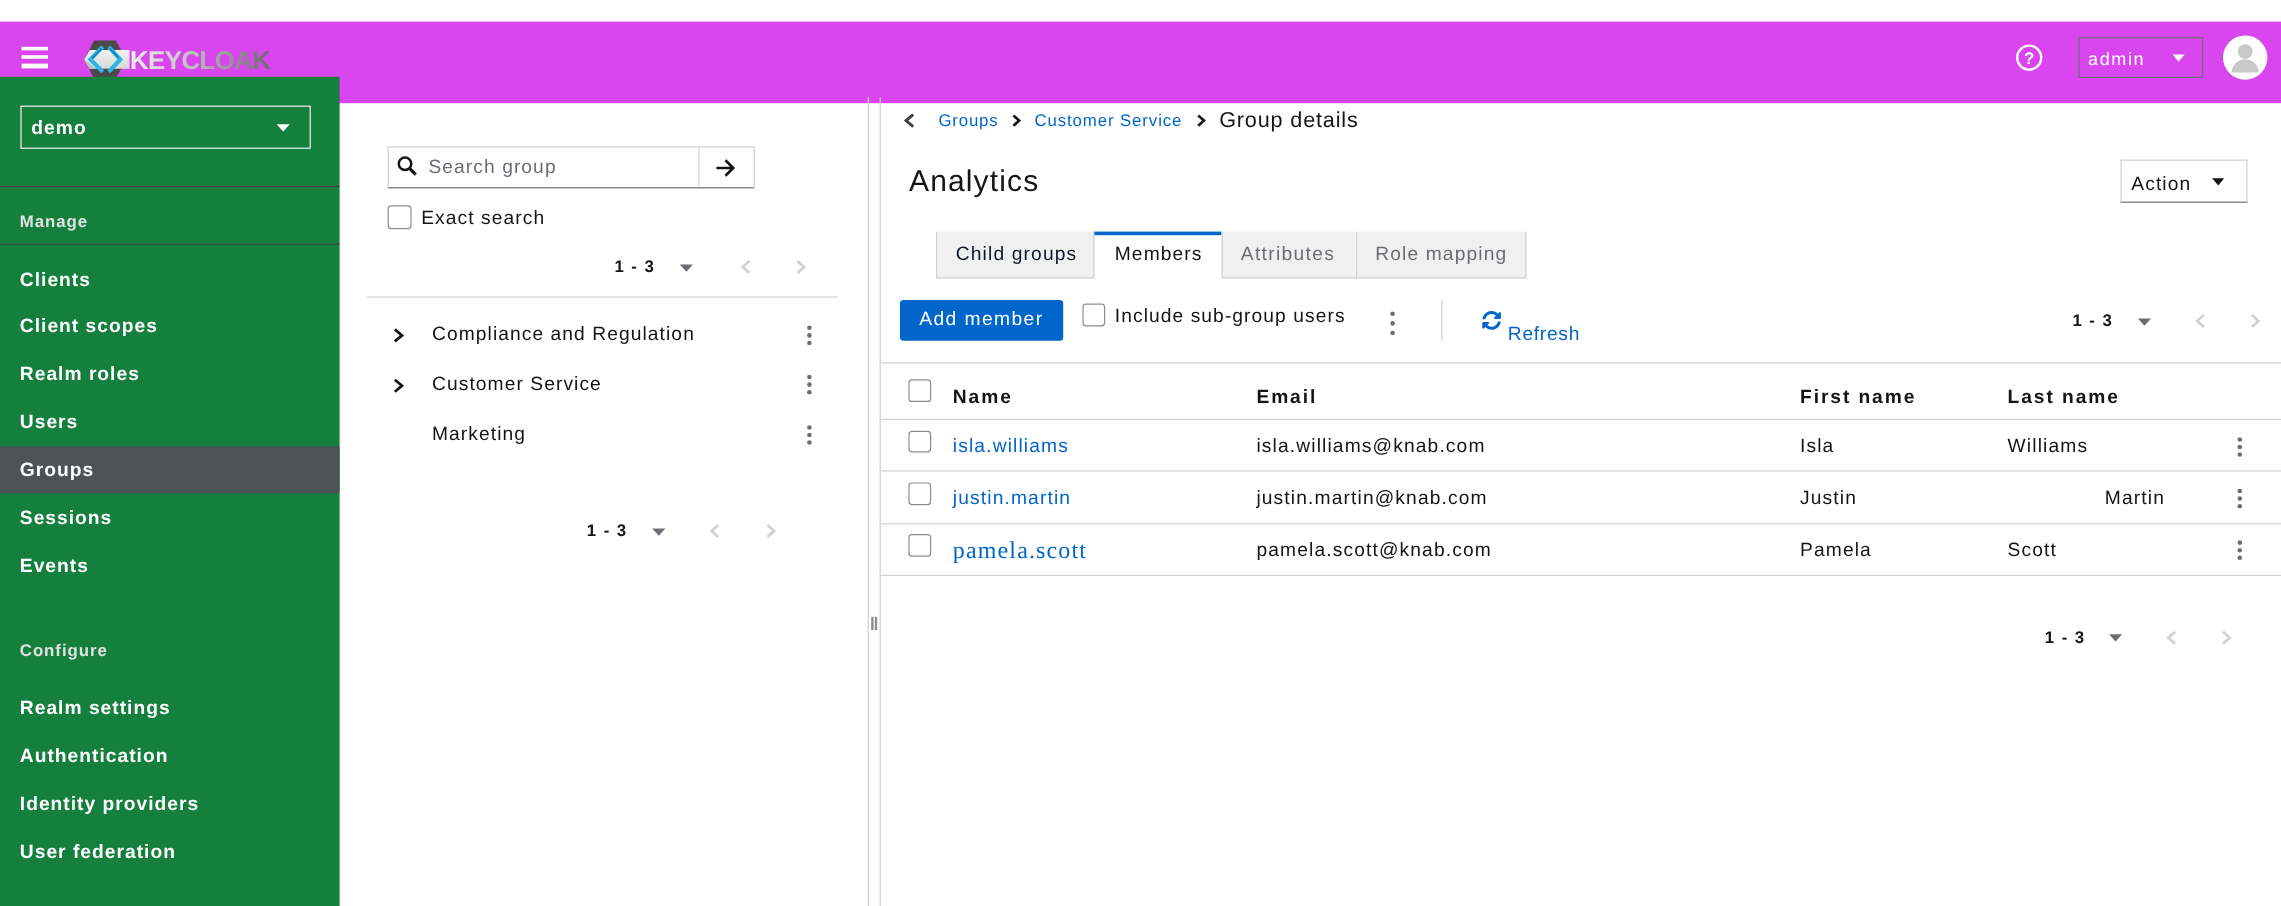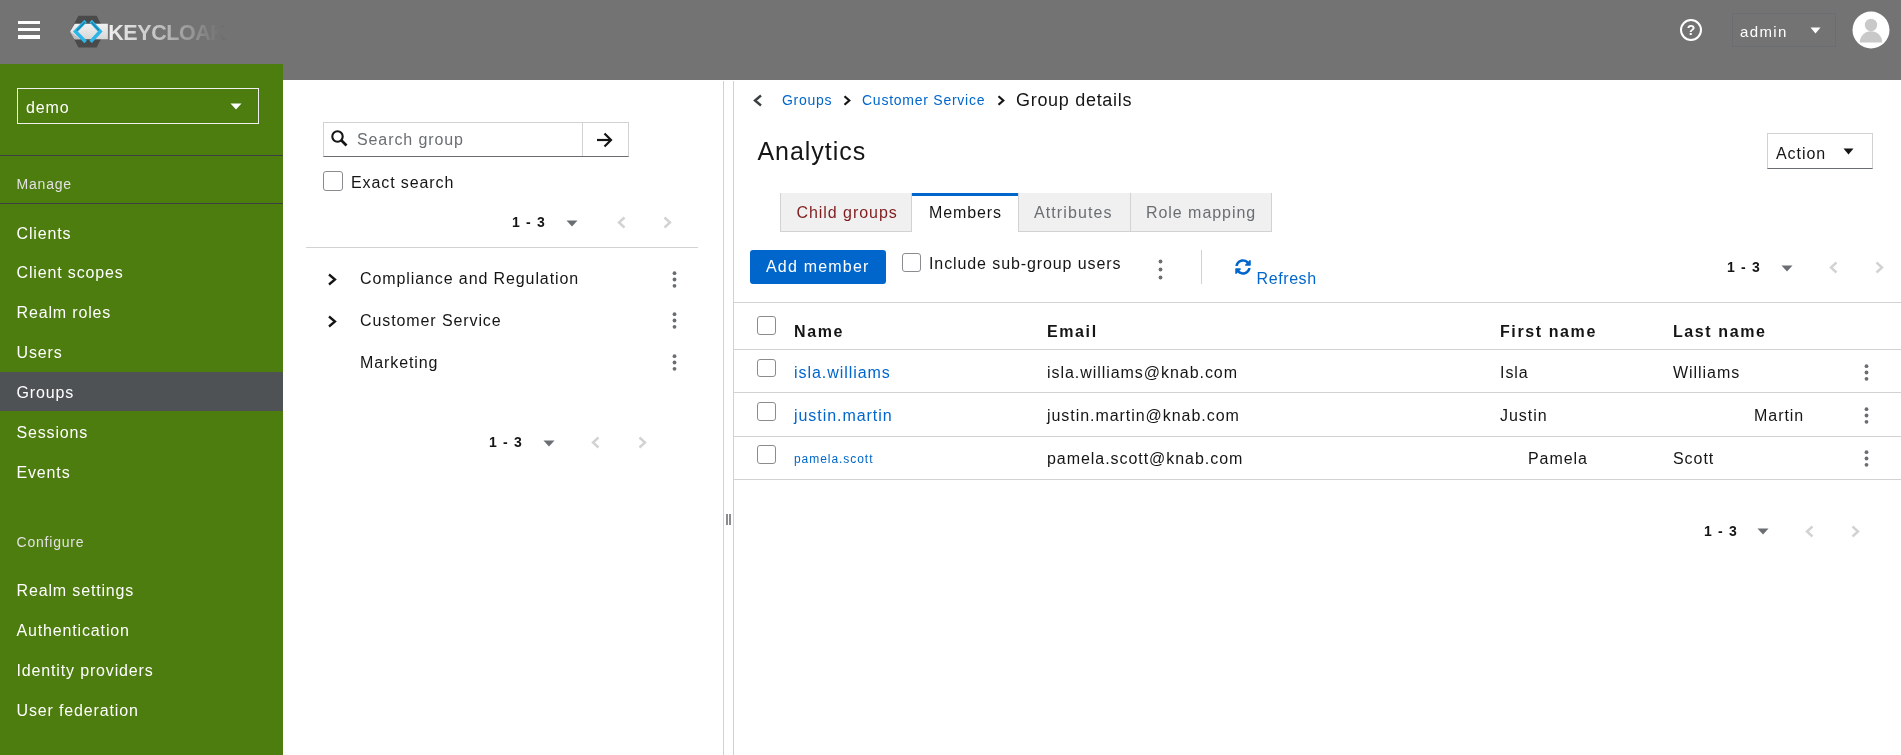--- a/index.html
+++ b/index.html
@@ -5,21 +5,21 @@
   * { margin:0; padding:0; box-sizing:border-box; }
   html,body { width:1901px; height:755px; overflow:hidden; }
   body { font-family:"Liberation Sans", sans-serif; background:#fff; position:relative; color:#151515; }
   .abs { position:absolute; }
   .txt { position:absolute; white-space:nowrap; }
   svg { display:block; }
 </style>
 </head>
 <body>
 
-<div class="abs" style="left:0;top:0;width:1901px;height:80px;background:#737373;">
+<div class="abs" style="left:0;top:18px;width:1901px;height:68px;background:#d946ef;">
 
   <div class="abs" style="left:18px;top:20.5px;width:22px;height:3.6px;background:#fff;"></div>
   <div class="abs" style="left:18px;top:27.9px;width:22px;height:3.6px;background:#fff;"></div>
   <div class="abs" style="left:18px;top:35.3px;width:22px;height:3.6px;background:#fff;"></div>
 
   <svg class="abs" style="left:65px;top:10px;" width="170" height="45" viewBox="0 0 170 45">
     <defs>
       <linearGradient id="kctxt" x1="0" y1="0" x2="1" y2="0">
         <stop offset="0" stop-color="#efefef"></stop>
         <stop offset="0.4" stop-color="#c6c6c6"></stop>
@@ -48,21 +48,21 @@
       <polygon points="0.5,0.5 10.5,0.5 5.5,6.5" fill="#fff"></polygon>
     </svg>
 
   <svg class="abs" style="left:1852px;top:11px;" width="38" height="38" viewBox="0 0 38 38">
     <circle cx="19" cy="19" r="18.5" fill="#fff"></circle>
     <circle cx="19" cy="14" r="6.2" fill="#c9c9c9"></circle>
     <path d="M7.8,33.5 a11.2,11.2 0 0 1 22.4,0 z" fill="#c9c9c9" transform="translate(0,-2)"></path>
   </svg>
 </div>
 
-<div class="abs" style="left:0;top:64px;width:283px;height:691px;background:#4d7c0f;">
+<div class="abs" style="left:0;top:64px;width:283px;height:691px;background:#15803d;font-weight:bold;">
   <div class="abs" style="left:17px;top:24px;width:242px;height:36px;border:1px solid #f0f0f0;"></div>
   <div class="txt" style="left:26px;top:25.5px;height:36px;line-height:36px;color:#fff;font-size:16px;letter-spacing:0.9px;">demo</div>
   <svg class="abs" style="left:230px;top:39px;" width="12" height="7" viewBox="0 0 12 7">
       <polygon points="0.5,0.5 11.5,0.5 6,6.5" fill="#fff"></polygon>
     </svg>
   <div class="abs" style="left:0;top:91px;width:283px;height:1px;background:#3c3f42;"></div>
   <div class="txt" style="left:16.5px;top:110px;height:20px;line-height:20px;color:#e2e2e2;font-size:14px;letter-spacing:0.8px;">Manage</div>
   <div class="abs" style="left:0;top:139px;width:283px;height:1px;background:#3c3f42;"></div>
   <div class="abs" style="left:0;top:307.5px;width:283px;height:39.5px;background:#4f5255;"></div>
   <div class="txt" style="left:16.5px;top:159.5px;height:20px;line-height:20px;color:#fff;font-size:16px;letter-spacing:0.85px;">Clients</div>
@@ -163,21 +163,21 @@
 
 <div class="txt" style="left:757.5px;top:136px;height:30px;line-height:30px;font-size:25px;letter-spacing:0.95px;">Analytics</div>
 
 <div class="abs" style="left:1767px;top:133px;width:106px;height:36px;border:1px solid #d2d2d2;border-bottom:1px solid #6a6e73;background:#fff;"></div>
 <div class="txt" style="left:1776px;top:135.5px;height:36px;line-height:36px;font-size:16px;letter-spacing:0.95px;">Action</div>
 <svg class="abs" style="left:1842.8px;top:148px;" width="11" height="7" viewBox="0 0 11 7">
     <polygon points="0.5,0.5 10.5,0.5 5.5,6.5" fill="#151515"></polygon>
   </svg>
 
 <div class="abs" style="left:779.7px;top:193px;width:132.3px;height:39px;background:#f0f0f0;border:1px solid #d2d2d2;border-top:none;"></div>
-<div class="txt" style="left:796.5px;top:193px;height:29px;line-height:39px;font-size:16px;letter-spacing:0.95px;color:#7f1d1d;">Child groups</div>
+<div class="txt" style="left:796.5px;top:193px;height:29px;line-height:39px;font-size:16px;letter-spacing:0.95px;color:#0f172a;">Child groups</div>
 <div class="abs" style="left:912px;top:193px;width:106px;height:3.2px;background:#0066cc;"></div>
 <div class="txt" style="left:929px;top:193px;height:39px;line-height:39px;font-size:16px;letter-spacing:0.9px;color:#151515;">Members</div>
 <div class="abs" style="left:1018px;top:193px;width:112px;height:39px;background:#f0f0f0;border:1px solid #d2d2d2;border-top:none;border-right:none;"></div>
 <div class="txt" style="left:1034px;top:193px;height:39px;line-height:39px;font-size:16px;letter-spacing:1.1px;color:#6a6e73;">Attributes</div>
 <div class="abs" style="left:1130px;top:193px;width:142px;height:39px;background:#f0f0f0;border:1px solid #d2d2d2;border-top:none;"></div>
 <div class="txt" style="left:1146px;top:193px;height:39px;line-height:39px;font-size:16px;letter-spacing:0.95px;color:#6a6e73;">Role mapping</div>
 
 <div class="abs" style="left:750px;top:250px;width:136px;height:33.5px;background:#0066cc;border-radius:3px;"></div>
 <div class="txt" style="left:766px;top:250px;height:33.5px;line-height:33.5px;font-size:16px;letter-spacing:1.2px;color:#fff;">Add member</div>
 <div class="abs" style="left:902px;top:253px;width:19px;height:19px;border:1.3px solid #8a8d90;border-radius:3px;"></div>
@@ -230,23 +230,23 @@
 <div class="txt" style="left:1047px;top:405.8px;height:20px;line-height:20px;font-size:16px;letter-spacing:0.95px;">justin.martin@knab.com</div>
 <div class="txt" style="left:1500px;top:405.8px;height:20px;line-height:20px;font-size:16px;letter-spacing:0.95px;">Justin</div>
 <div class="txt" style="left:1754px;top:405.8px;height:20px;line-height:20px;font-size:16px;letter-spacing:0.95px;">Martin</div>
 <svg class="abs" style="left:1863px;top:406.8px;" width="7" height="17" viewBox="0 0 7 17">
     <circle cx="3.5" cy="2.2" r="1.9" fill="#6a6e73"></circle>
     <circle cx="3.5" cy="8.5" r="1.9" fill="#6a6e73"></circle>
     <circle cx="3.5" cy="14.8" r="1.9" fill="#6a6e73"></circle>
   </svg>
 
 <div class="abs" style="left:757px;top:445.4px;width:18.5px;height:18.5px;border:1.3px solid #8a8d90;border-radius:3px;"></div>
-<div class="txt" style="left:794px;top:449.1px;height:20px;line-height:20px;font-size:12px;letter-spacing:0.95px;color:#0066cc;">pamela.scott</div>
+<div class="txt" style="left:794px;top:449.1px;height:20px;line-height:20px;font-size:20px;letter-spacing:0.95px;color:#0066cc;font-family:Liberation Serif, serif;">pamela.scott</div>
 <div class="txt" style="left:1047px;top:449.1px;height:20px;line-height:20px;font-size:16px;letter-spacing:0.95px;">pamela.scott@knab.com</div>
-<div class="txt" style="left:1500px;top:449.1px;height:20px;line-height:20px;font-size:16px;letter-spacing:0.95px;margin-left:28px;">Pamela</div>
+<div class="txt" style="left:1500px;top:449.1px;height:20px;line-height:20px;font-size:16px;letter-spacing:0.95px;">Pamela</div>
 <div class="txt" style="left:1673px;top:449.1px;height:20px;line-height:20px;font-size:16px;letter-spacing:0.95px;">Scott</div>
 <svg class="abs" style="left:1863px;top:450.1px;" width="7" height="17" viewBox="0 0 7 17">
     <circle cx="3.5" cy="2.2" r="1.9" fill="#6a6e73"></circle>
     <circle cx="3.5" cy="8.5" r="1.9" fill="#6a6e73"></circle>
     <circle cx="3.5" cy="14.8" r="1.9" fill="#6a6e73"></circle>
   </svg>
 
 <div class="txt" style="left:1704px;top:520.8px;height:20px;line-height:20px;font-size:14px;font-weight:bold;letter-spacing:1.2px;">1 - 3</div>
 <svg class="abs" style="left:1757px;top:528.3px;" width="12" height="7" viewBox="0 0 12 7">
     <polygon points="0.5,0.5 11.5,0.5 6,6.5" fill="#6a6e73"></polygon>

